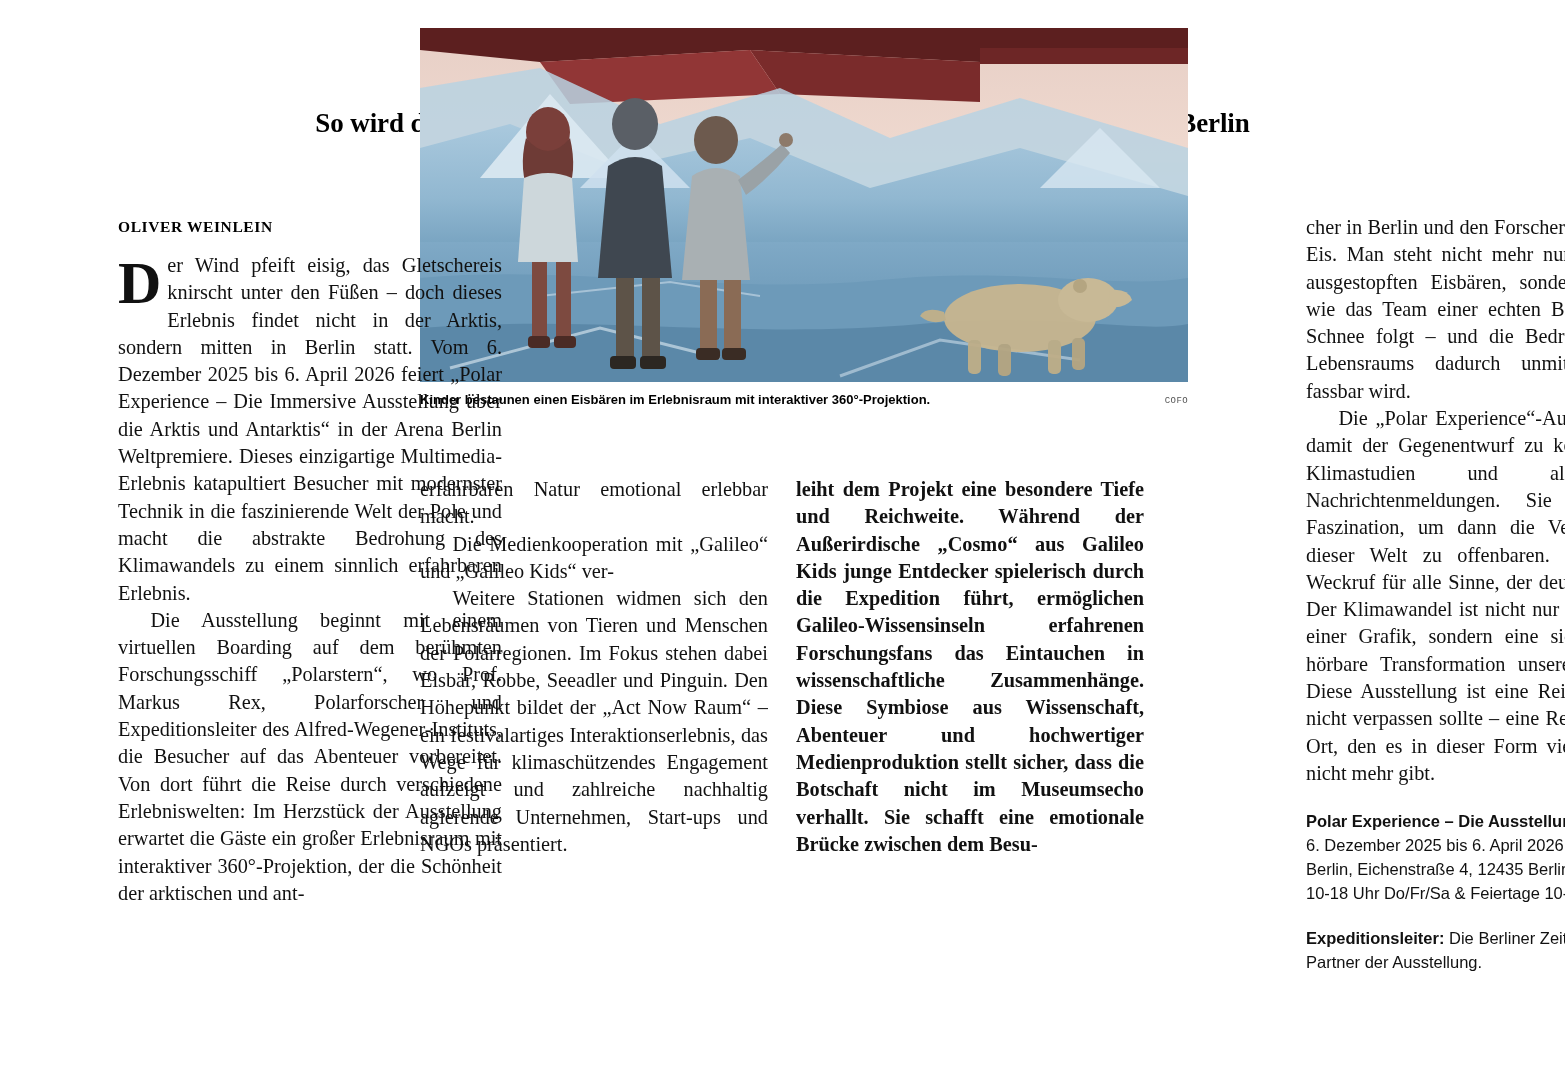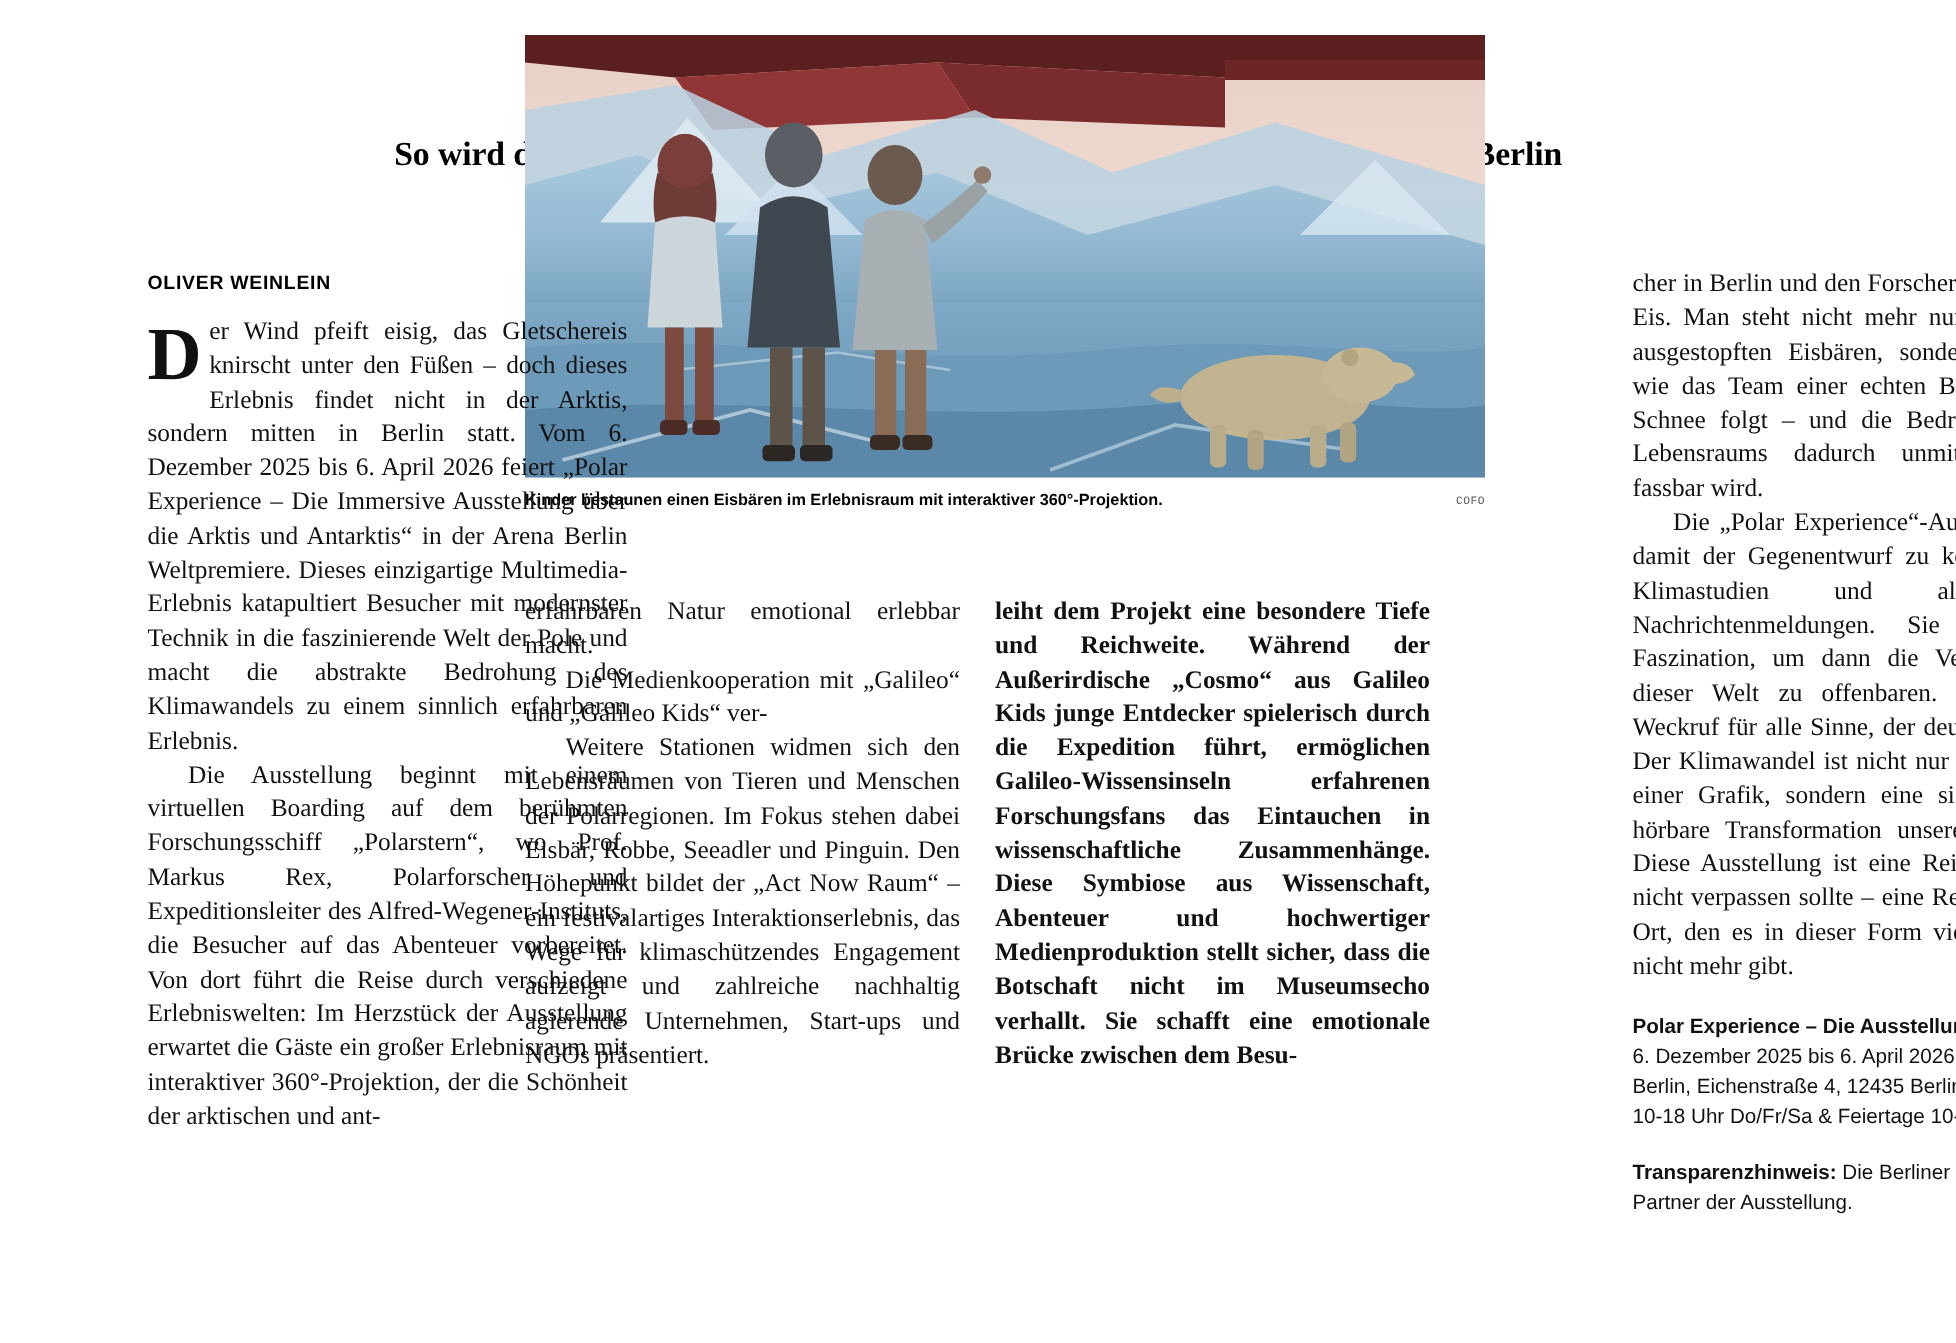--- a/index.html
+++ b/index.html
@@ -54,21 +54,21 @@
   }
   .col {
     position: absolute;
     top: 0;
     width: 384px;
   }
   .col1 { left: 0; }
   .col4 { left: 1188px; width: 360px; }
 
   .byline {
-    font-family: Liberation Sans, sans-serif;
+    font-family: Liberation Serif, serif;
     font-weight: bold;
     font-size: 15.5px;
     letter-spacing: 0.6px;
     margin: 4px 0 16px 0;
     color: #000;
   }
 
   p.body {
     font-family: "Liberation Serif", serif;
     font-size: 20.3px;
@@ -265,21 +265,21 @@
     </div>
 
     <div class="col col4">
       <p class="body">cher in Berlin und den Forschern im ewigen Eis. Man steht nicht mehr nur vor einem ausgestopften Eisbären, sondern verfolgt, wie das Team einer echten Bärenspur im Schnee folgt – und die Bedrohung ihres Lebensraums dadurch unmittelbar und fassbar wird.</p>
       <p class="body">Die „Polar Experience“-Ausstellung ist damit der Gegenentwurf zu komplizierten Klimastudien und alarmierenden Nachrichtenmeldungen. Sie setzt auf Faszination, um dann die Verletzlichkeit dieser Welt zu offenbaren. Sie ist ein Weckruf für alle Sinne, der deutlich macht: Der Klimawandel ist nicht nur eine Zahl in einer Grafik, sondern eine sichtbare und hörbare Transformation unseres Planeten. Diese Ausstellung ist eine Reise, die man nicht verpassen sollte – eine Reise an einen Ort, den es in dieser Form vielleicht bald nicht mehr gibt.</p>
       <div class="info">
         <div class="title">Polar Experience – Die Ausstellung.</div>
         <div>6. Dezember 2025 bis 6. April 2026, Arena Berlin, Eichenstraße 4, 12435 Berlin. Di/Mi/So 10-18 Uhr Do/Fr/Sa &amp; Feiertage 10-20 Uhr</div>
       </div>
       <div class="transp">
-        <b>Transparenzhinweis:</b><span> Die Berliner Zeitung ist Partner der Ausstellung.</span>
+        <b>Expeditionsleiter:</b><span> Die Berliner Zeitung ist Partner der Ausstellung.</span>
       </div>
     </div>
   </div>
 
   <div class="lower">
     <div class="col lc1">
       <p class="body">erfahrbaren Natur emotional erlebbar macht.</p>
       <p class="body">Die Medienkooperation mit „Galileo“ und „Galileo Kids“ ver-</p>
       <p class="body">Weitere Stationen widmen sich den Lebensräumen von Tieren und Menschen der Polarregionen. Im Fokus stehen dabei Eisbär, Robbe, Seeadler und Pinguin. Den Höhepunkt bildet der „Act Now Raum“ – ein festivalartiges Interaktionserlebnis, das Wege für klimaschützendes Engagement aufzeigt und zahlreiche nachhaltig agierende Unternehmen, Start-ups und NGOs präsentiert.</p>
     </div>

